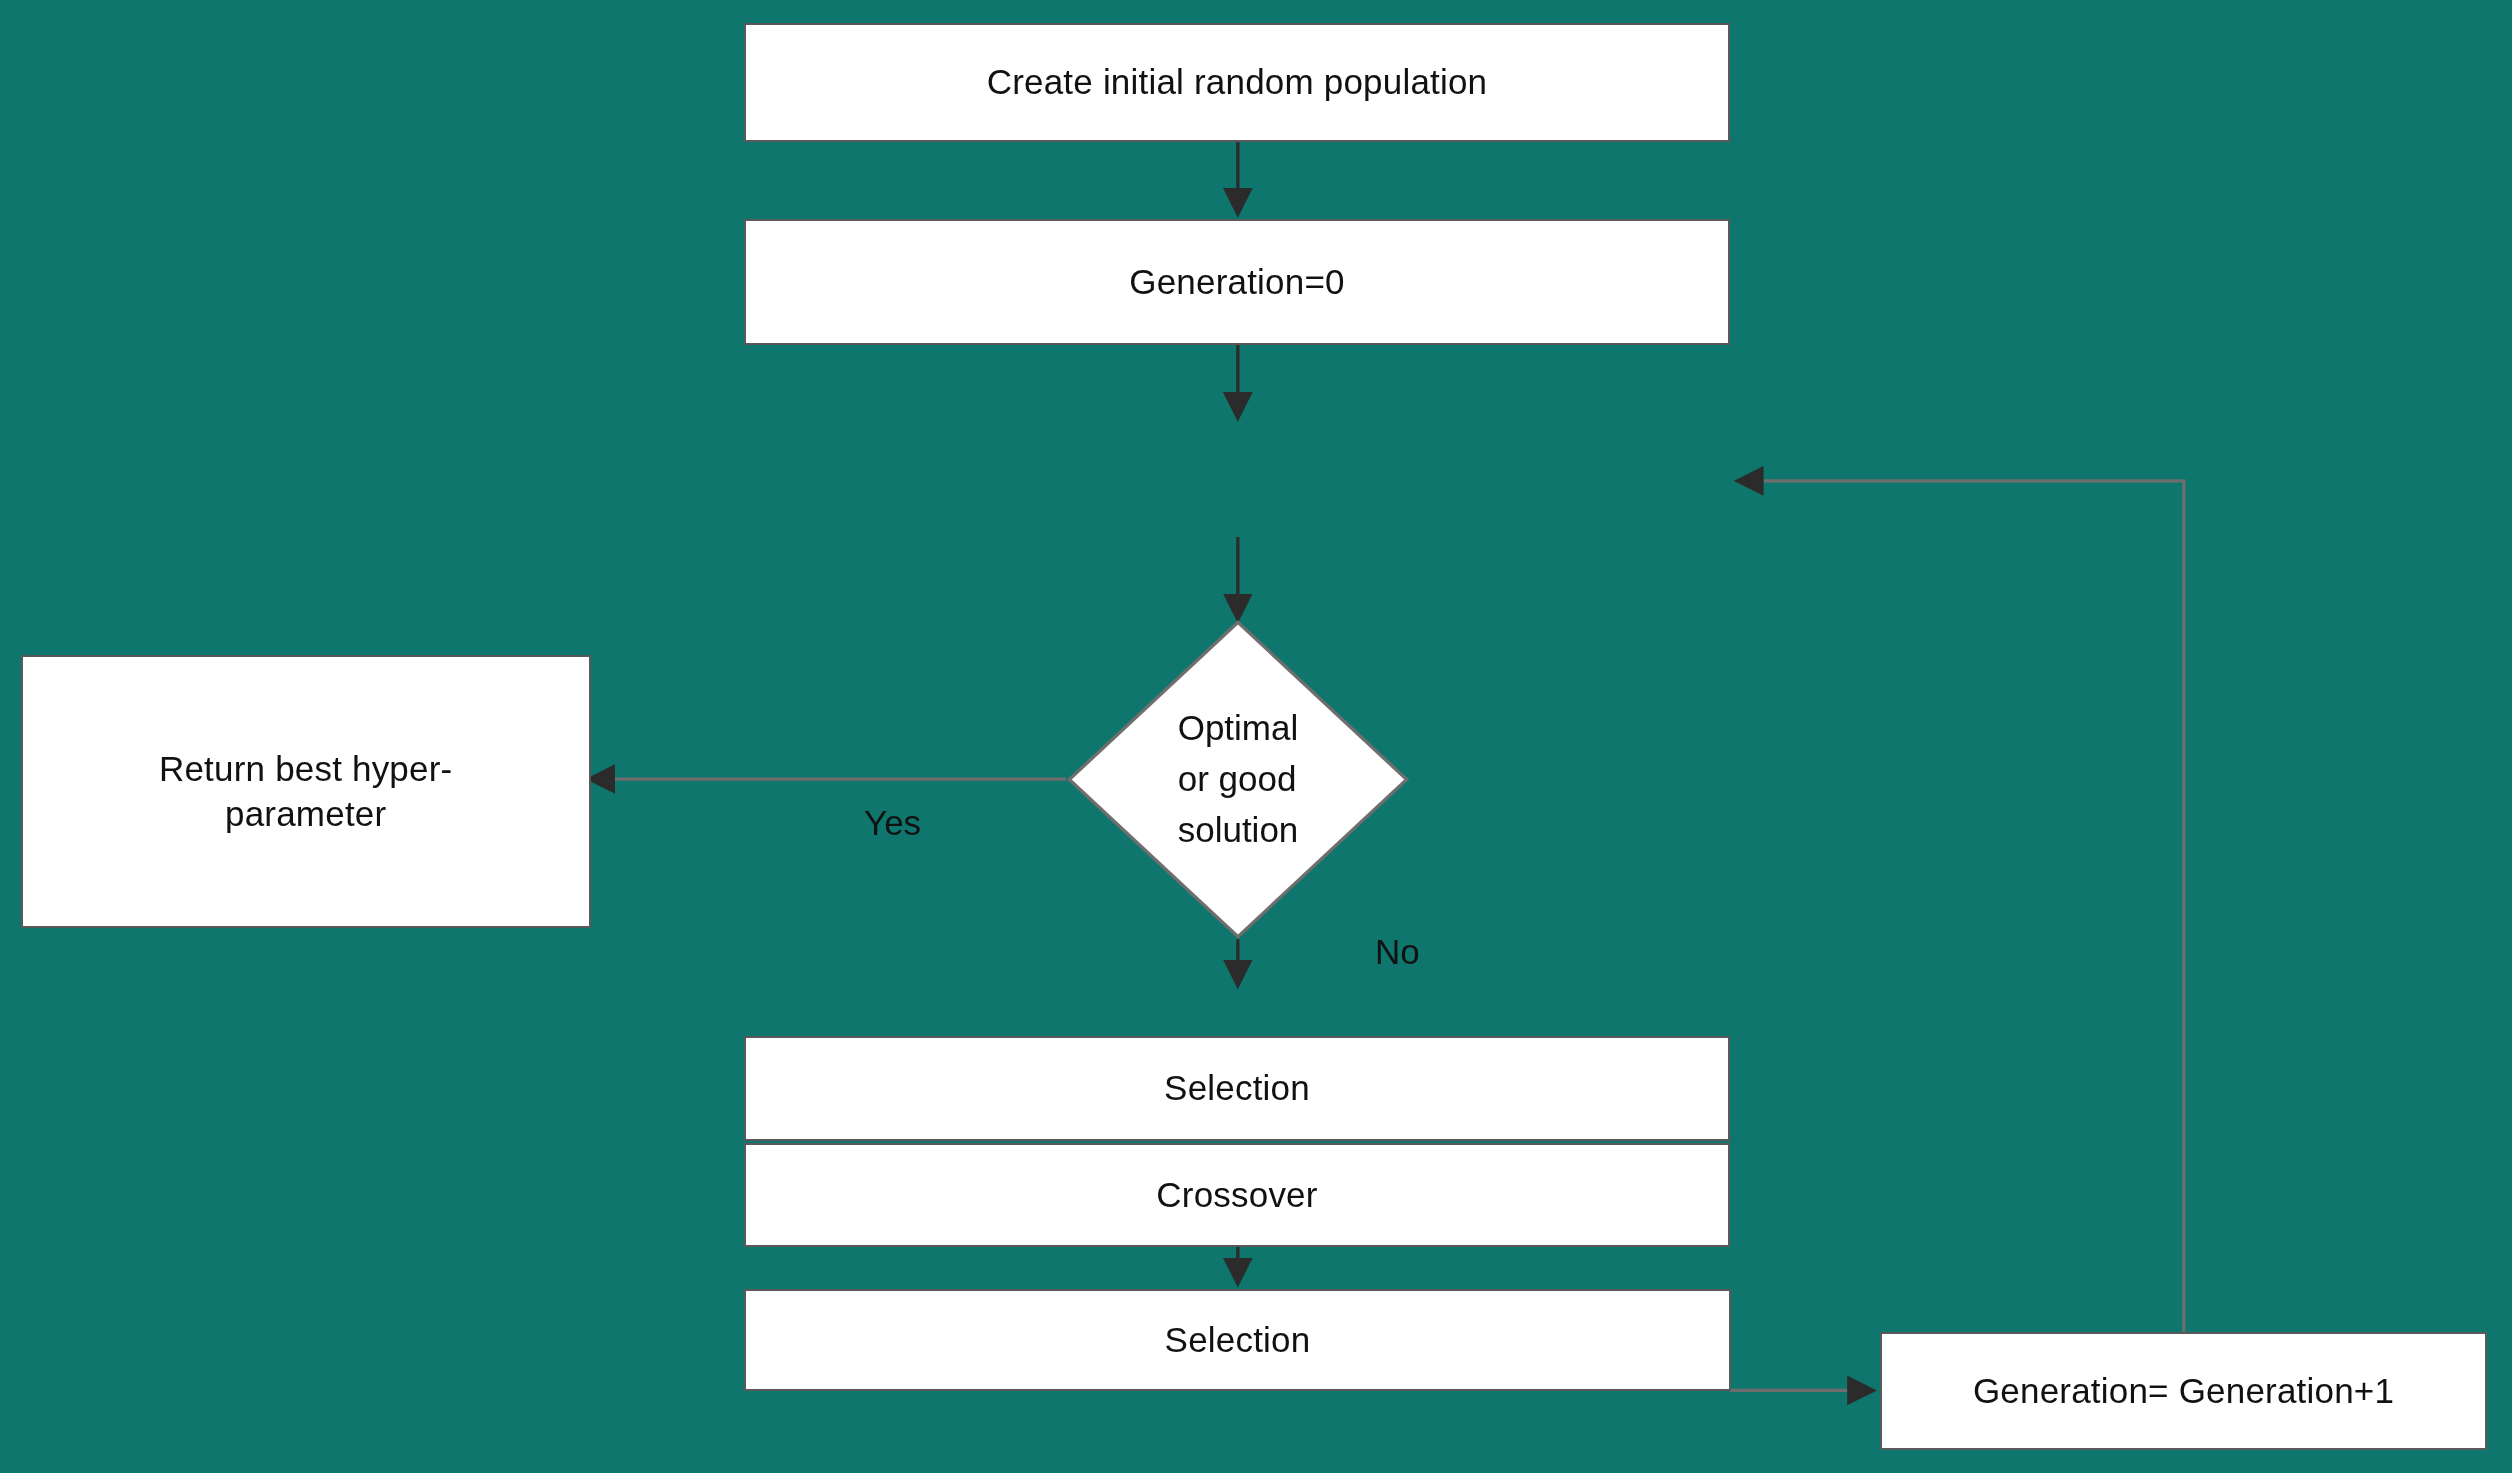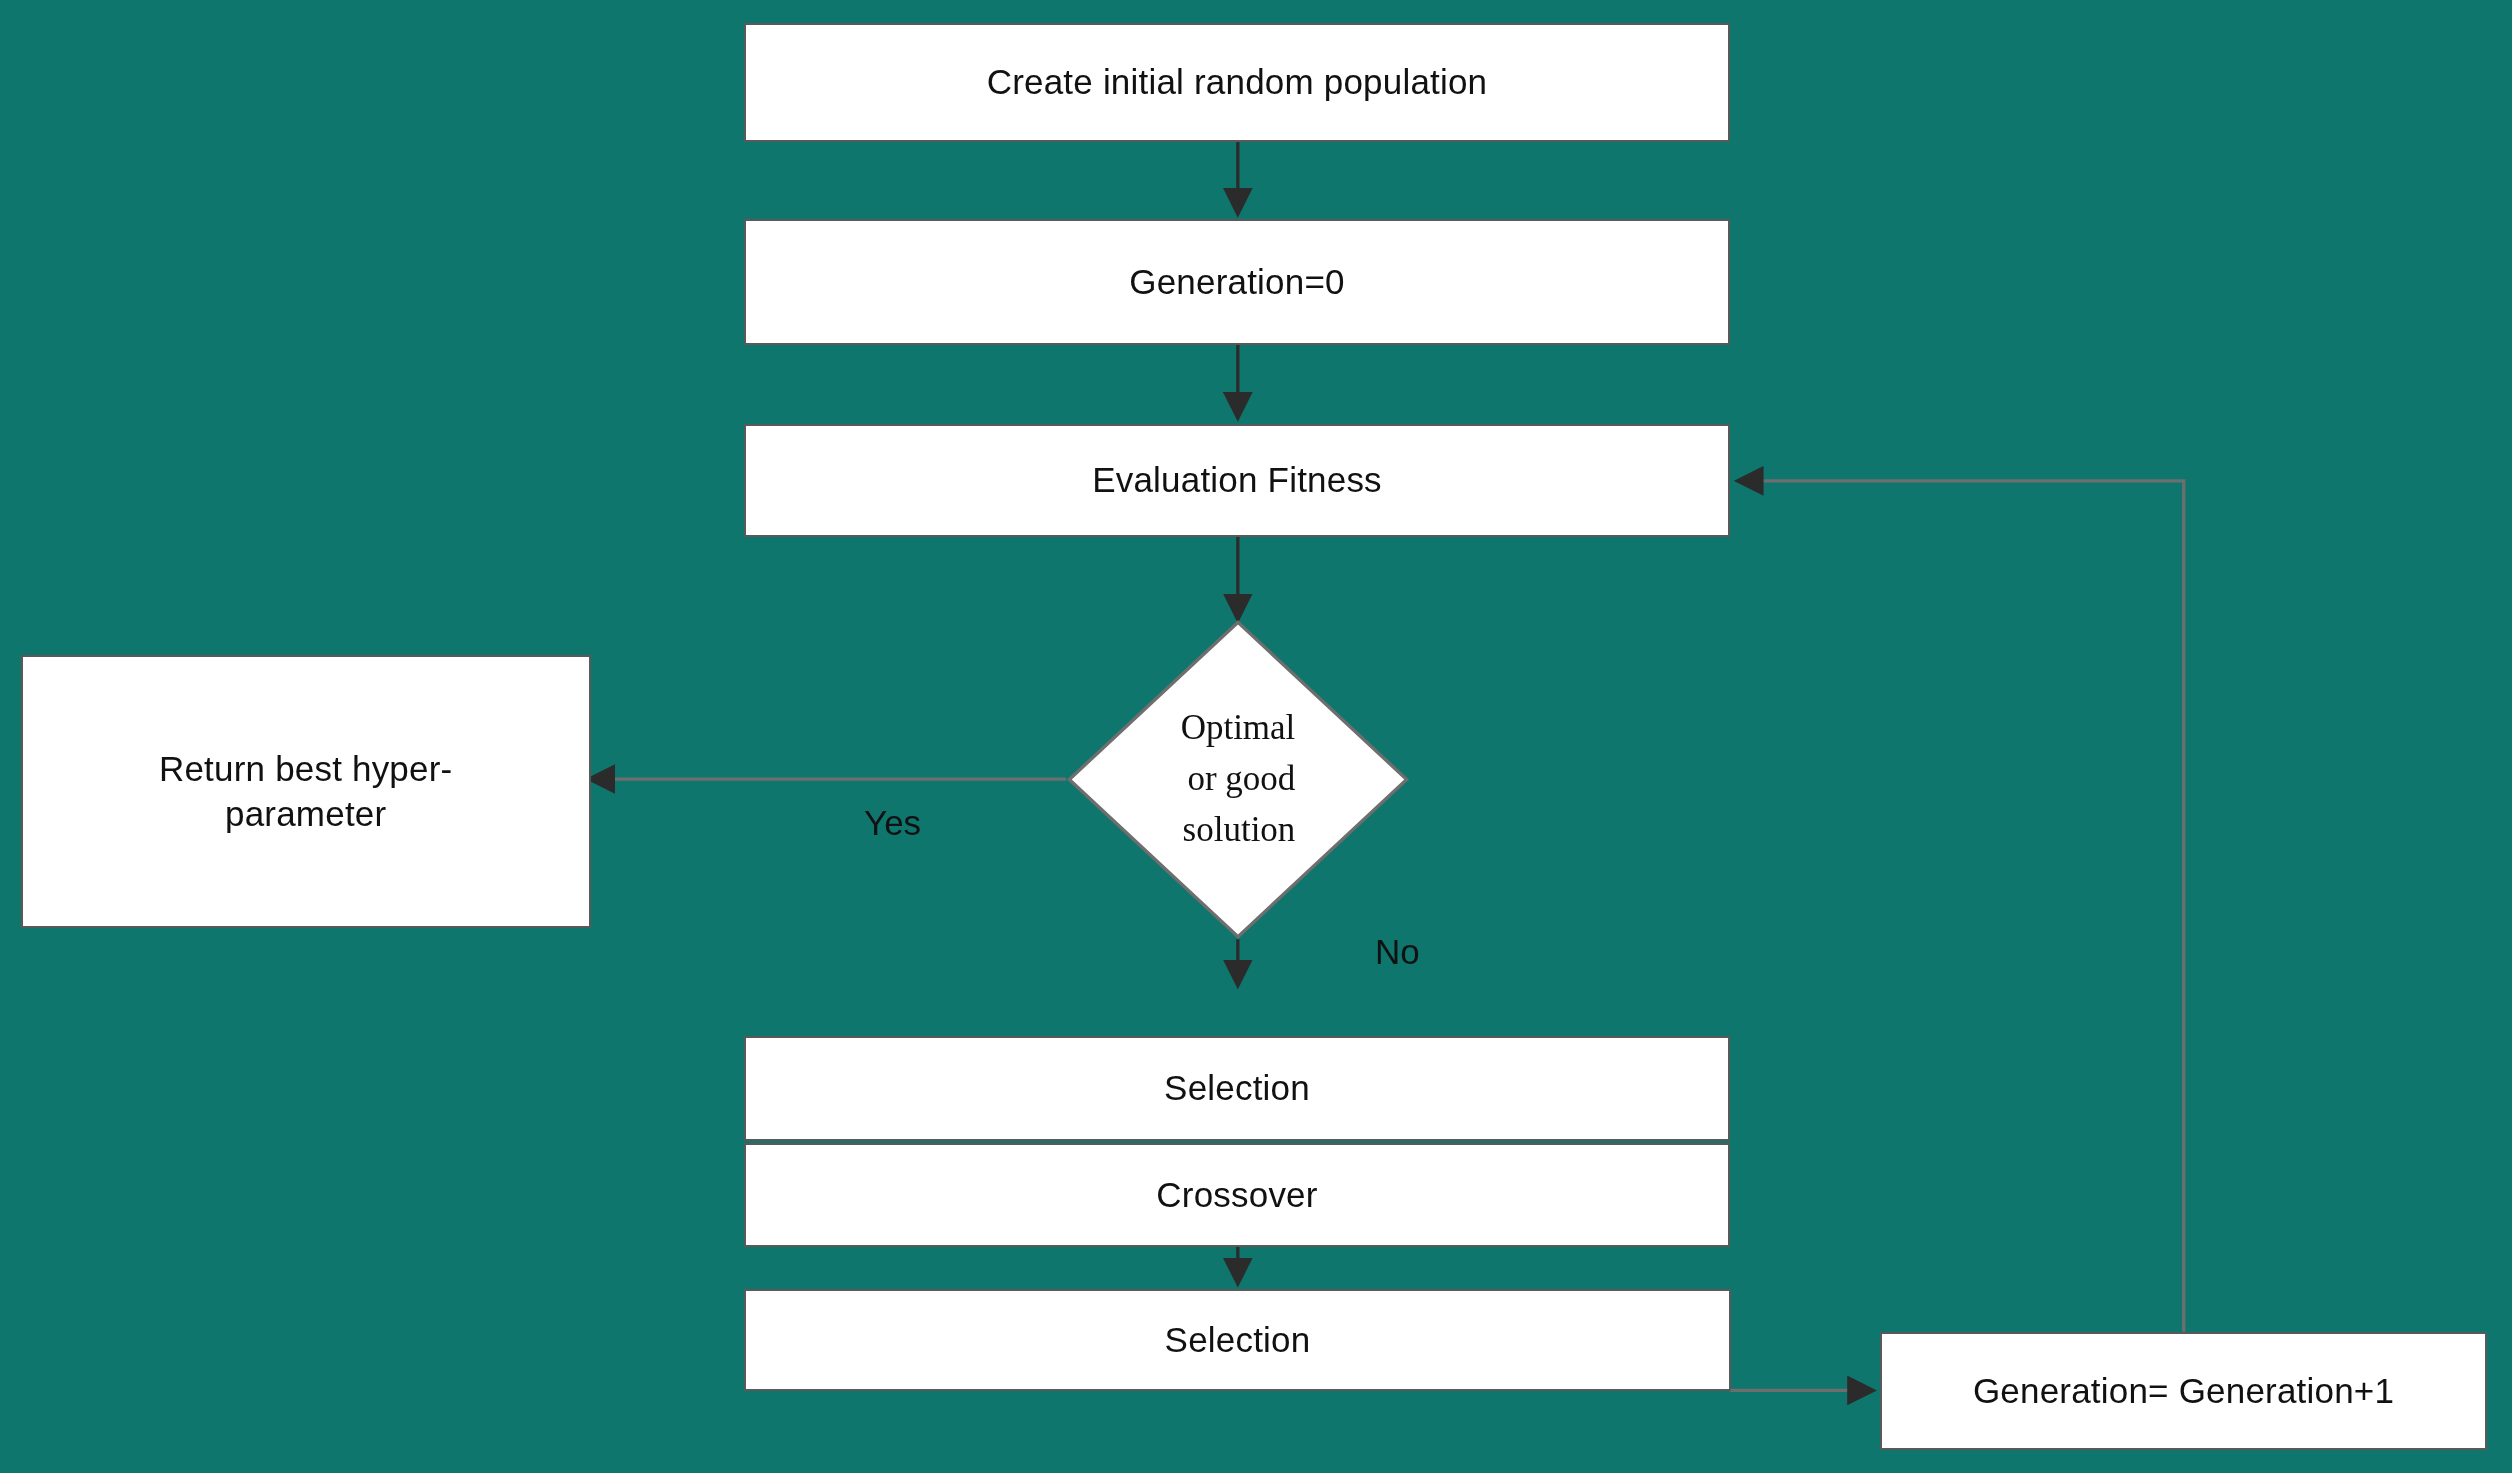--- a/index.html
+++ b/index.html
@@ -43,22 +43,21 @@
     color: #111111;
     letter-spacing: 0.2px;
     white-space: pre-line;
     padding: 0 11.6px;
   }
   .decision {
     position: absolute;
     display: flex;
     align-items: center;
     justify-content: center;
-    text-align: right;
-    font-family: Liberation Serif, serif;
+    text-align: left;
   }
   .decision .decision-label {
     position: relative;
     z-index: 2;
     font-size: 35px;
     line-height: 1.45;
     color: #111111;
     white-space: pre-line;
   }
   .decision svg {
@@ -124,23 +123,20 @@
   </svg>
 
   <div class="node" style="left:744px; top:23px; width:986px; height:119px;">
     <span class="node-label">Create initial random population</span>
   </div>
 
   <div class="node" style="left:744px; top:219px; width:986px; height:126px;">
     <span class="node-label">Generation=0</span>
   </div>
 
-  <div class="node" style="left:744px; top:424px; width:986px; height:113px;">
-    <span class="node-label">Evaluation Fitness</span>
-  </div>
 
   <div class="decision" style="left:1066px; top:619px; width:344px; height:321px;">
     <svg width="344" height="321" viewBox="0 0 416 388">
       <polygon points="208,4 412,194 208,384 4,194" fill="#ffffff" stroke="#6e6e6e" stroke-width="4"></polygon>
     </svg>
     <span class="decision-label">Optimal
 or good
 solution</span>
   </div>
 

